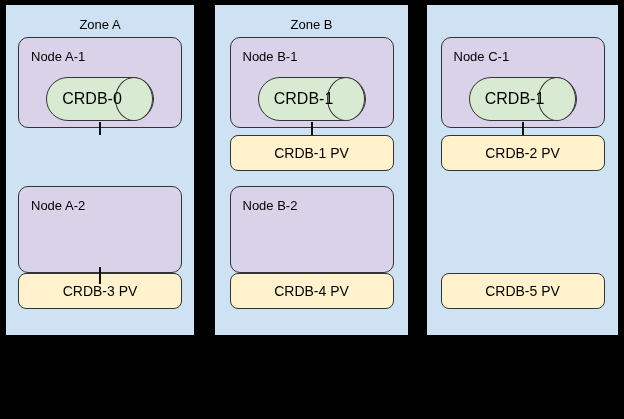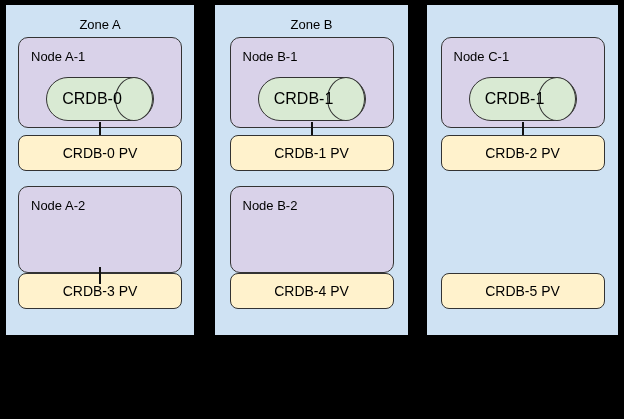--- a/index.html
+++ b/index.html
@@ -116,21 +116,20 @@
 
   <div class="node r1-node">
     <div class="node-label">Node A-1</div>
     <div class="cyl">
       <div class="cyl-body"></div>
       <div class="cyl-cap"></div>
       <div class="cyl-label">CRDB-0</div>
     </div>
   </div>
   <div class="conn conn1"></div>
-  <div class="pv r1-pv">CRDB-0 PV</div>
 
   <div class="node r2-node">
     <div class="node-label">Node A-2</div>
   </div>
   <div class="conn conn2"></div>
   <div class="pv r2-pv">CRDB-3 PV</div>
 </div>
 
 <div class="zone" id="zoneB">
   <div class="zone-label">Zone B</div>

